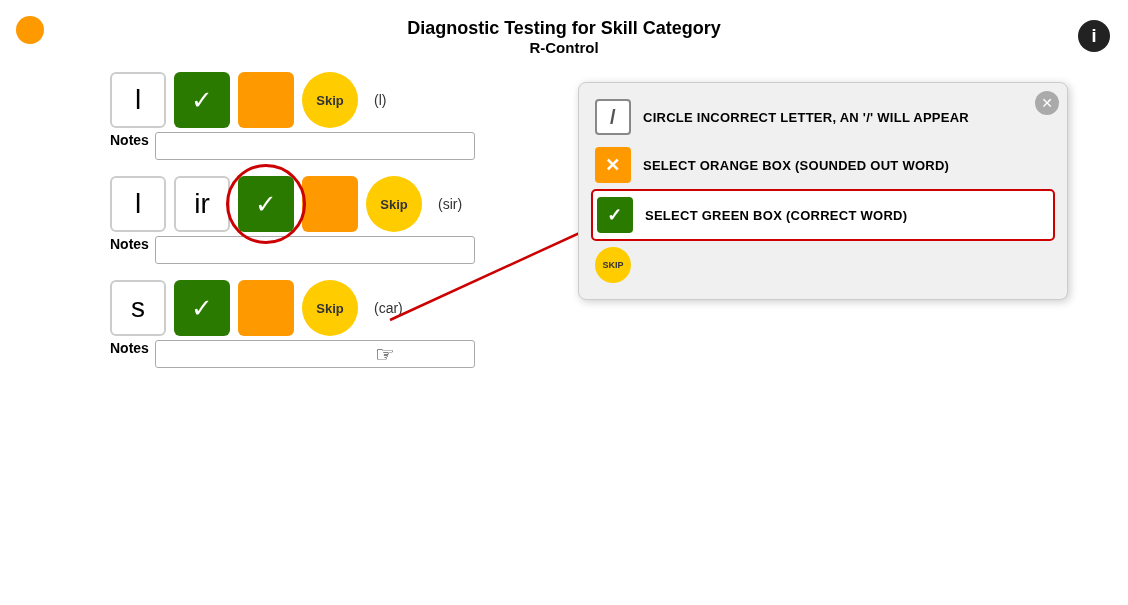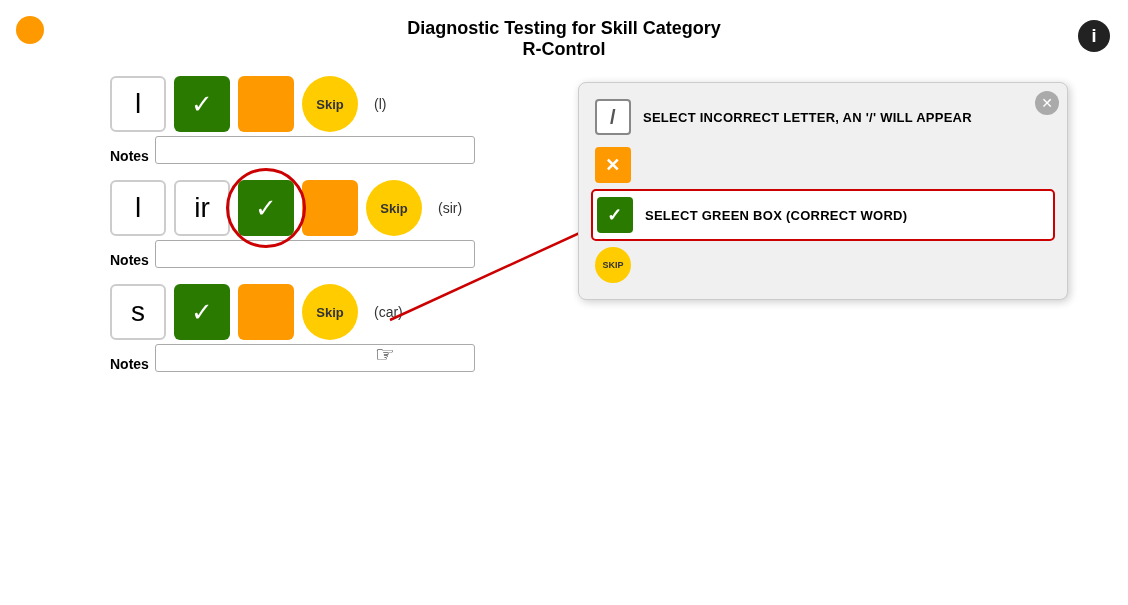--- a/index.html
+++ b/index.html
@@ -16,21 +16,21 @@
     .header {
       text-align: center;
       padding: 18px 0 6px 0;
     }
     .header-title {
       font-weight: bold;
       font-size: 18px;
     }
     .header-subtitle {
       font-weight: bold;
-      font-size: 18px;
+      font-size: 15px;
     }
 
     
     .info-btn {
       position: absolute;
       top: 20px;
       right: 18px;
       width: 32px;
       height: 32px;
       border-radius: 50%;
@@ -133,21 +133,21 @@
     }
 
     .word-hint {
       font-size: 14px;
       color: #333;
       margin-left: 8px;
     }
 
     .notes-row {
       display: flex;
-      align-items: flex-end;
+      align-items: flex-start;
       gap: 0;
       margin-bottom: 16px;
       padding-left: 60px;
     }
 
     .notes-label {
       font-size: 14px;
       font-weight: bold;
       min-width: 45px;
     }
@@ -367,25 +367,26 @@
   <line x1="390" y1="320" x2="634" y2="208" stroke="#cc0000" stroke-width="2.5" marker-end="url(#arrowhead)"></line>
 </svg>
 
 <div class="cursor-hand" style="left: 375px; top: 342px;">☞</div>
 
 <div class="tooltip-popup">
   <button class="tooltip-close">✕</button>
 
   <div class="tooltip-row">
     <div class="tooltip-icon-slash">/</div>
-    <span>SELECT INCORRECT LETTER, AN '/' WILL APPEAR</span>
+    <span>CIRCLE INCORRECT LETTER, AN '/' WILL APPEAR</span>
   </div>
 
   <div class="tooltip-row">
     <div class="tooltip-icon-x">✕</div>
+    <span>SELECT ORANGE BOX (SOUNDED OUT WORD)</span>
   </div>
 
   <div class="tooltip-row highlighted">
     <div class="tooltip-icon-check">✓</div>
     <span>SELECT GREEN BOX (CORRECT WORD)</span>
   </div>
 
   <div class="tooltip-row">
     <div class="tooltip-icon-skip">SKIP</div>
   </div>

